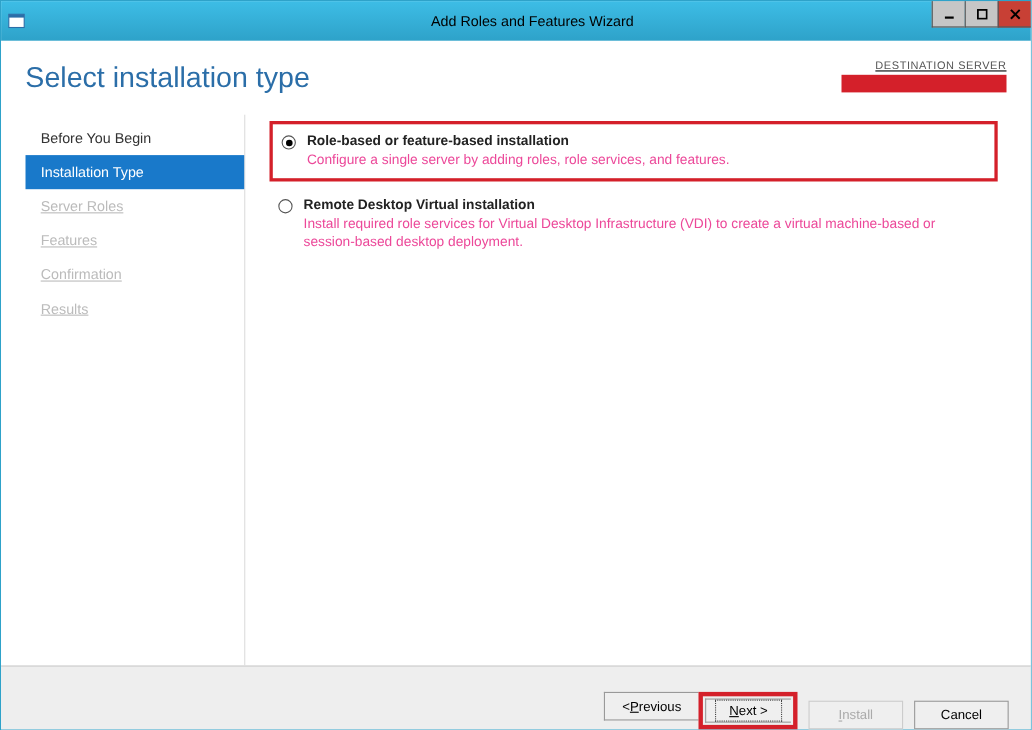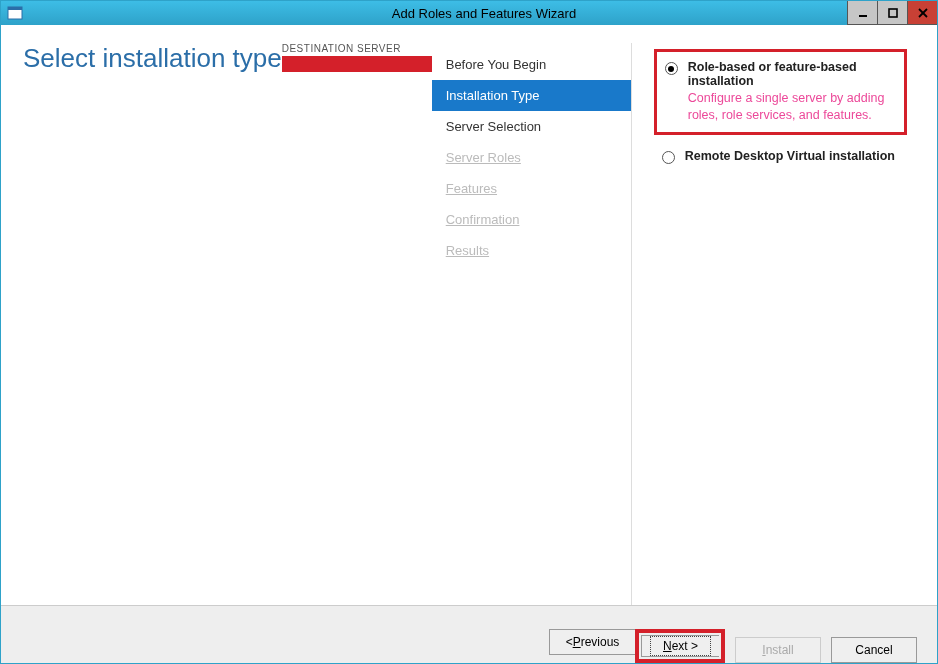--- a/index.html
+++ b/index.html
@@ -12,21 +12,21 @@
     }
     .window {
       width: 938px;
       height: 664px;
       border: 1px solid #2ea2c9;
       background: #fff;
       display: flex;
       flex-direction: column;
     }
     .titlebar {
-      height: 24px;
+      height: 36px;
       background: linear-gradient(#3dbde6, #2ea2c9);
       display: flex;
       align-items: center;
       padding-left: 6px;
       position: relative;
     }
     .title-icon {
       width: 16px; height: 16px;
       margin-right: 8px;
     }
@@ -51,35 +51,37 @@
       justify-content: center;
       font-size: 12px;
       font-weight: bold;
       background: #c6c6c6;
     }
     .win-btn.close { background: #c84035; color: #000; }
     .inner {
       flex: 1;
       background: #fff;
       display: flex;
-      flex-direction: row;
+      flex-direction: column;
       padding: 18px 22px 0 22px;
     }
     .header-row {
       display: flex;
       align-items: flex-start;
       justify-content: space-between;
       margin-bottom: 18px;
     }
     .page-title {
       font-size: 26px;
       font-weight: 300;
       color: #2b6ea8;
     }
     .dest-block {
+      text-align: right;
+      text-decoration: underline;
     }
     .dest-label {
       font-size: 10px;
       color: #555;
       letter-spacing: 0.5px;
     }
     .dest-redact {
       width: 150px; height: 16px;
       background: #d4202a;
       margin-top: 2px;
@@ -230,41 +232,41 @@
       <div class="dest-block">
         <div class="dest-label">DESTINATION SERVER</div>
         <div class="dest-redact"></div>
       </div>
     </div>
 
     <div class="body-row">
       <div class="sidebar">
         <div class="step">Before You Begin</div>
         <div class="step active">Installation Type</div>
-        <div class="step">Server Selection</div>
         <div class="step disabled">Server Roles</div>
         <div class="step disabled">Features</div>
         <div class="step disabled">Confirmation</div>
         <div class="step disabled">Results</div>
       </div>
 
       <div class="content">
 
         <div class="option highlight">
           <div class="radio checked"></div>
           <div class="opt-text">
             <div class="opt-title">Role-based or feature-based installation</div>
             <div class="opt-desc">Configure a single server by adding roles, role services, and features.</div>
           </div>
         </div>
 
         <div class="option">
           <div class="radio"></div>
           <div class="opt-text">
             <div class="opt-title">Remote Desktop Virtual installation</div>
+            <div class="opt-desc">Install required role services for Virtual Desktop Infrastructure (VDI) to create a virtual machine-based or session-based desktop deployment.</div>
           </div>
         </div>
       </div>
     </div>
   </div>
 
   <div class="footer">
     <div class="btn-group">
       <div class="btn">&lt; <span class="underline-letter">P</span>revious</div>
       <div class="next-highlight">

